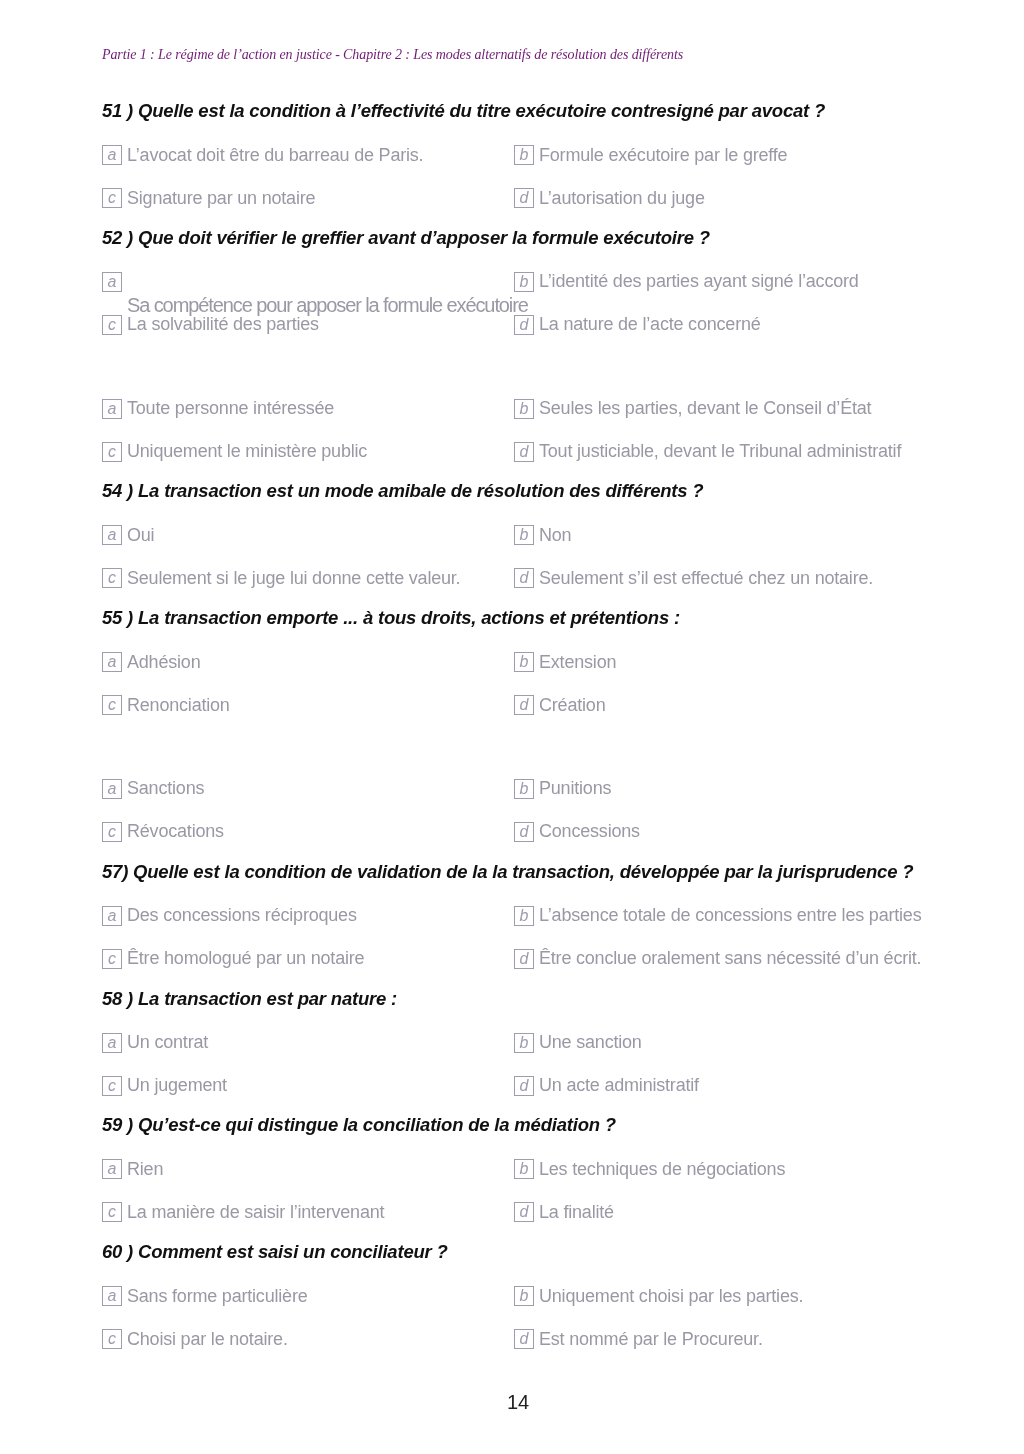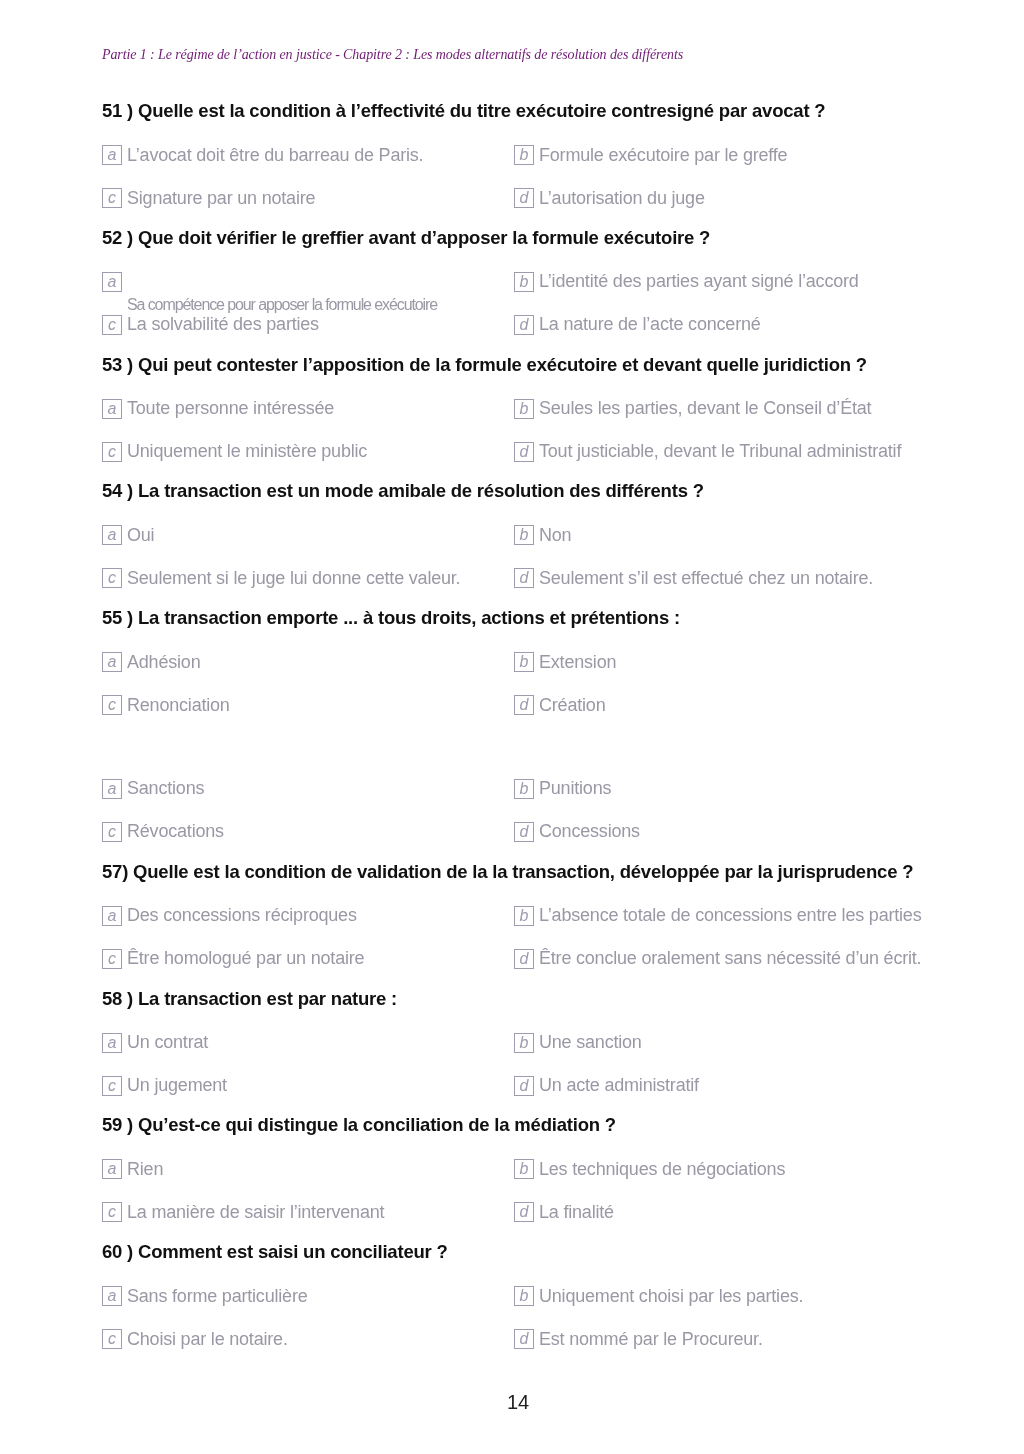--- a/index.html
+++ b/index.html
@@ -1,28 +1,28 @@
 <!DOCTYPE html>
 <html><head>
 <meta charset="utf-8">
 <style>
   html, body { margin: 0; padding: 0; background: #ffffff; }
   body { width: 1024px; height: 1454px; position: relative; overflow: hidden; font-family: "Liberation Sans", "DejaVu Sans", sans-serif; }
   .header { position: absolute; left: 102px; top: 47px; font-style: italic; font-size: 14px; color: #701a75; letter-spacing: -0.1px; white-space: nowrap; font-family: Liberation Serif, serif; }
   .quiz { position: absolute; left: 102px; top: 98px; width: 880px; }
   .question { height: 126.8px; position: relative; }
-  .q-title { position: absolute; left: 0; top: 2px; font-weight: bold; font-size: 18.5px; color: #111111; white-space: nowrap; letter-spacing: -0.2px; }
+  .q-title { position: absolute; left: 0; top: 2px; font-weight: bold; font-style: italic; font-size: 18.5px; color: #111111; white-space: nowrap; letter-spacing: -0.2px; }
   .opt { position: absolute; display: flex; align-items: center; height: 24px; white-space: nowrap; }
   .opt.col-a, .opt.col-c { left: 0; }
   .opt.col-b, .opt.col-d { left: 412px; }
   .opt.col-a, .opt.col-b { top: 45px; }
   .opt.col-c, .opt.col-d { top: 88px; }
   .letter-box { width: 20px; height: 20px; border: 1.5px solid #9e9cae; box-sizing: border-box; display: flex; align-items: center; justify-content: center; font-style: italic; font-size: 16px; color: #9e9cae; margin-right: 5px; line-height: 1; }
   .opt-text { font-size: 18px; color: #9a98a4; letter-spacing: -0.2px; }
-  .opt-text.condensed { font-size: 16px; letter-spacing: -1.1px; margin-top: 47px; }
+  .opt-text.condensed { font-size: 20px; letter-spacing: -1.1px; margin-top: 47px; }
   .page-number { position: absolute; left: 0; width: 1036px; top: 1391px; text-align: center; font-size: 20px; color: #222222; }
 </style>
 </head>
 <body>
 
 <div class="header">Partie 1 : Le régime de l’action en justice - Chapitre 2 : Les modes alternatifs de résolution des différents</div>
 
 <div class="quiz" id="quiz">
     <div class="question">
       <div class="q-title">51 ) Quelle est la condition à l’effectivité du titre exécutoire contresigné par avocat ?</div>
@@ -56,21 +56,20 @@
       <div class="opt col-c">
         <span class="letter-box">c</span>
         <span class="opt-text">La solvabilité des parties</span>
       </div>
       <div class="opt col-d">
         <span class="letter-box">d</span>
         <span class="opt-text">La nature de l’acte concerné</span>
       </div>
     </div>
     <div class="question">
-      <div class="q-title">53 ) Qui peut contester l’apposition de la formule exécutoire et devant quelle juridiction ?</div>
       <div class="opt col-a">
         <span class="letter-box">a</span>
         <span class="opt-text">Toute personne intéressée</span>
       </div>
       <div class="opt col-b">
         <span class="letter-box">b</span>
         <span class="opt-text">Seules les parties, devant le Conseil d’État</span>
       </div>
       <div class="opt col-c">
         <span class="letter-box">c</span>

